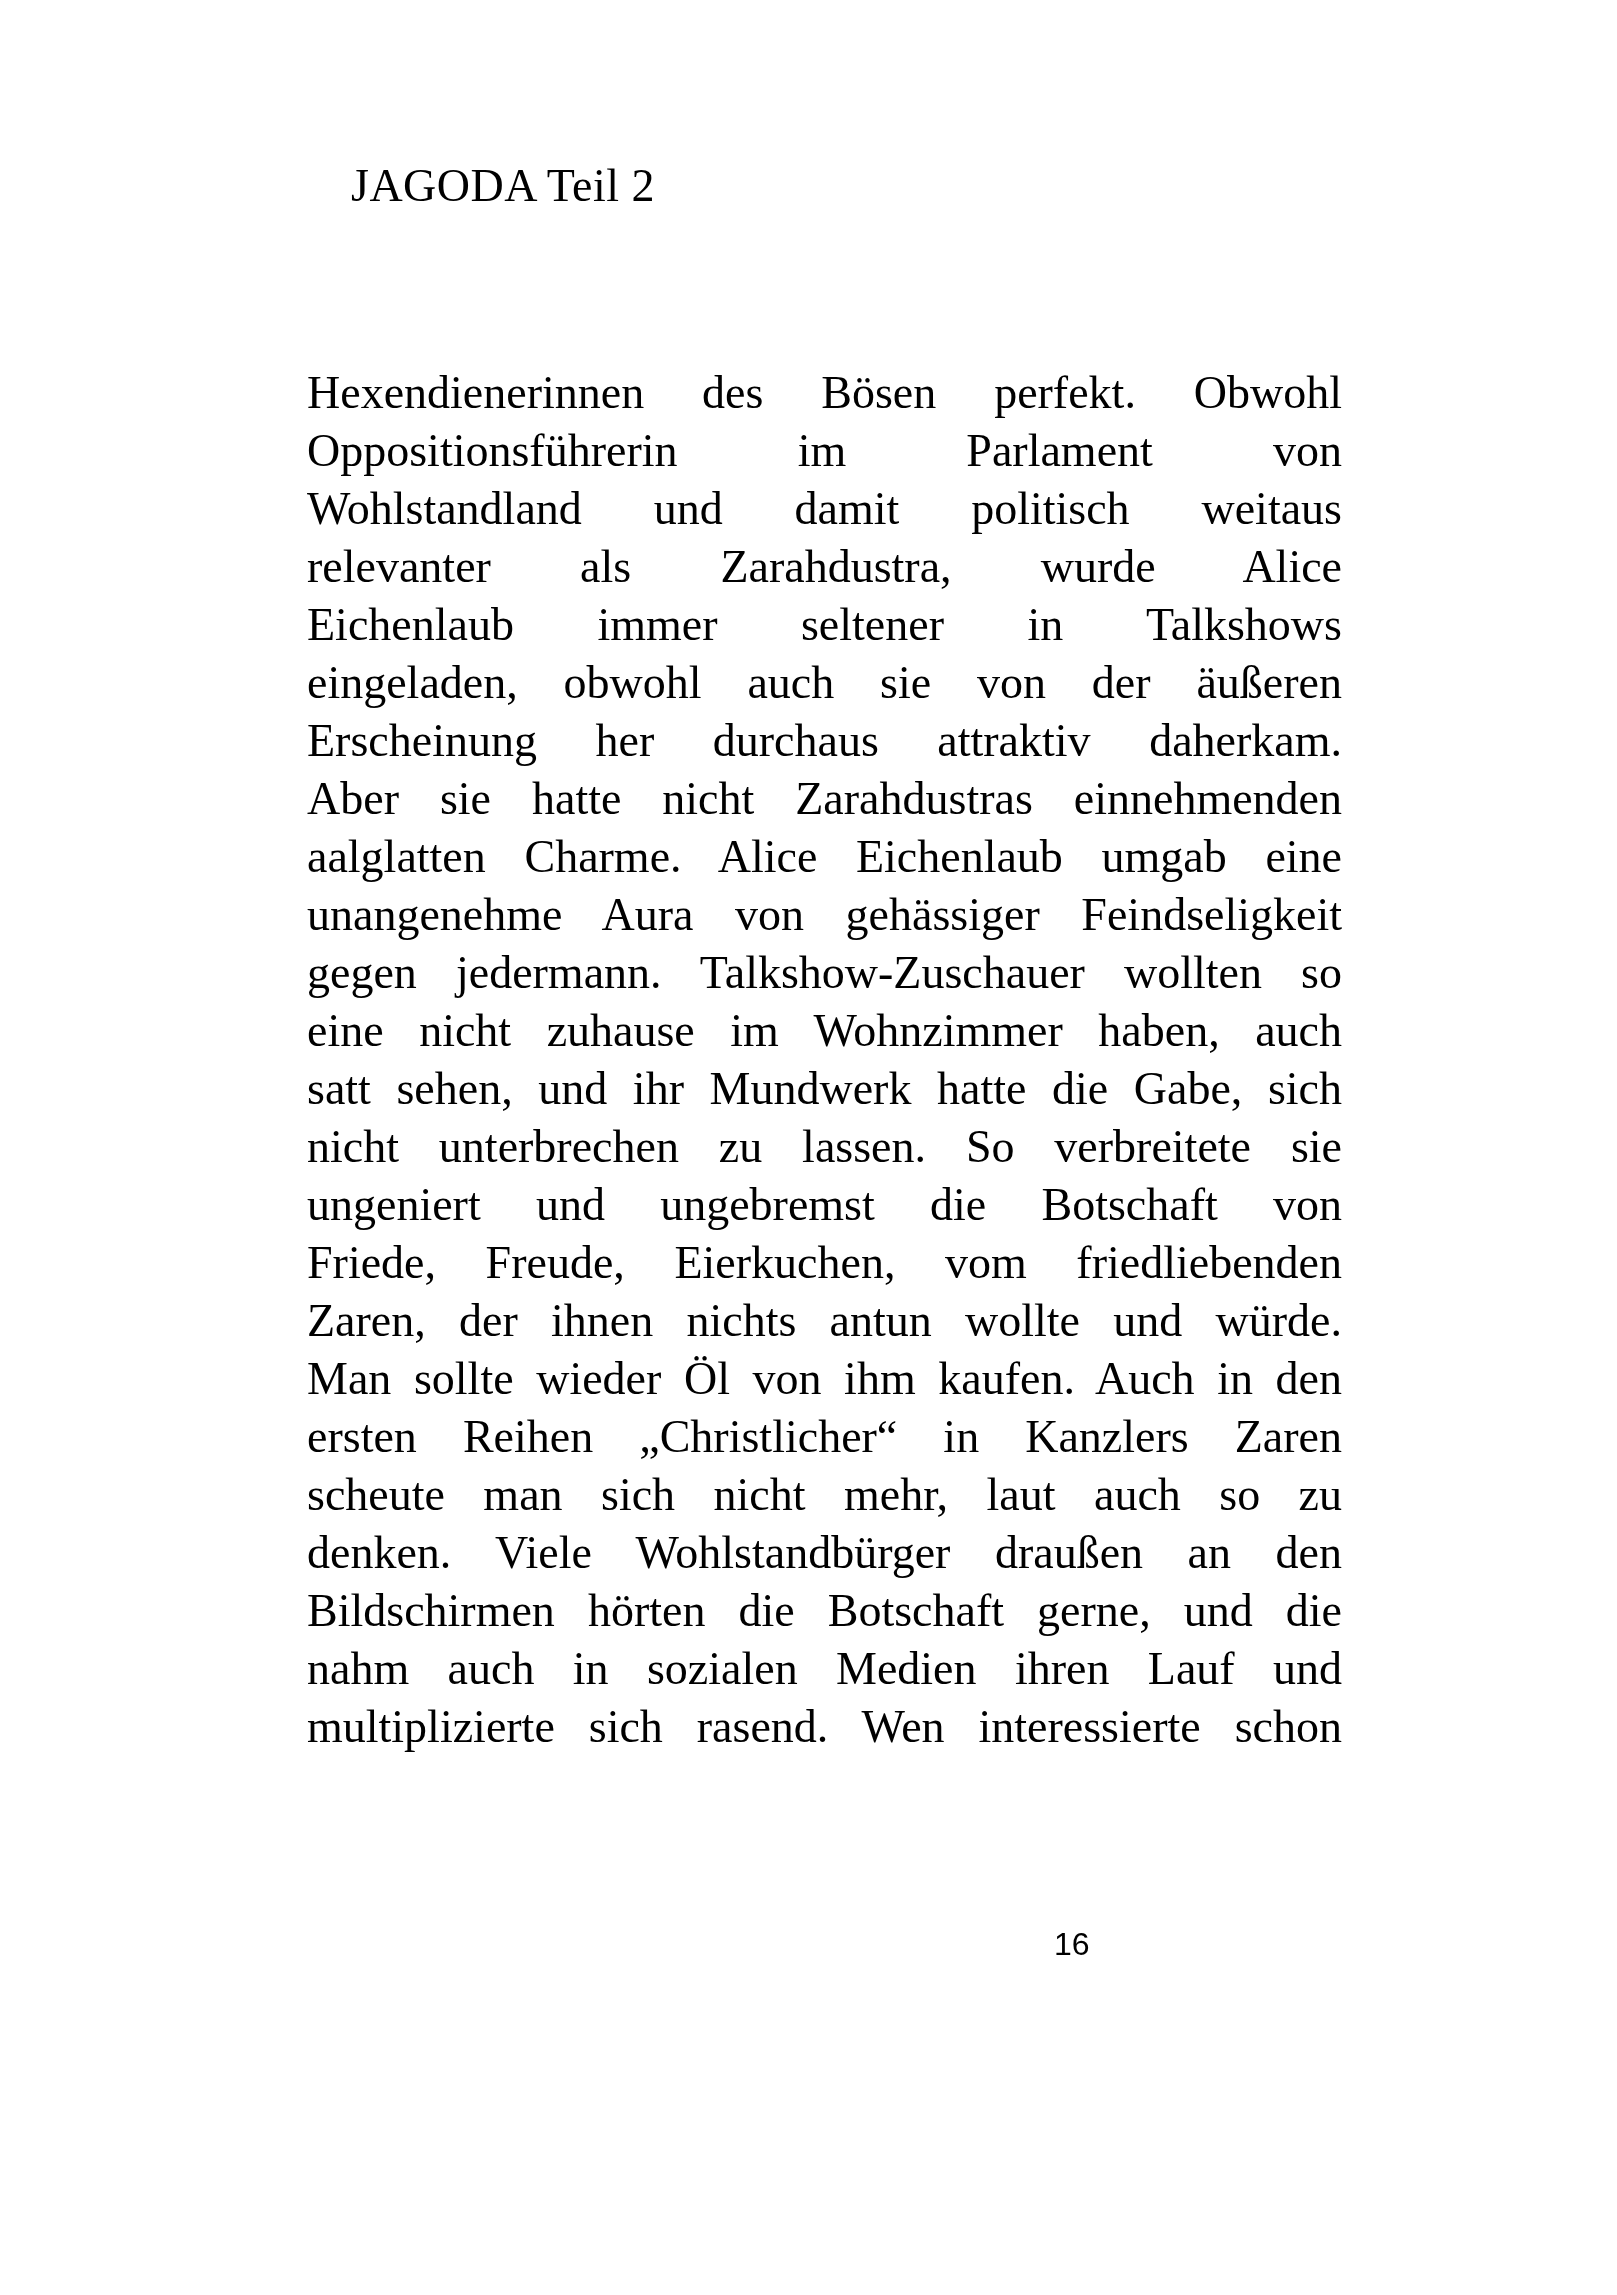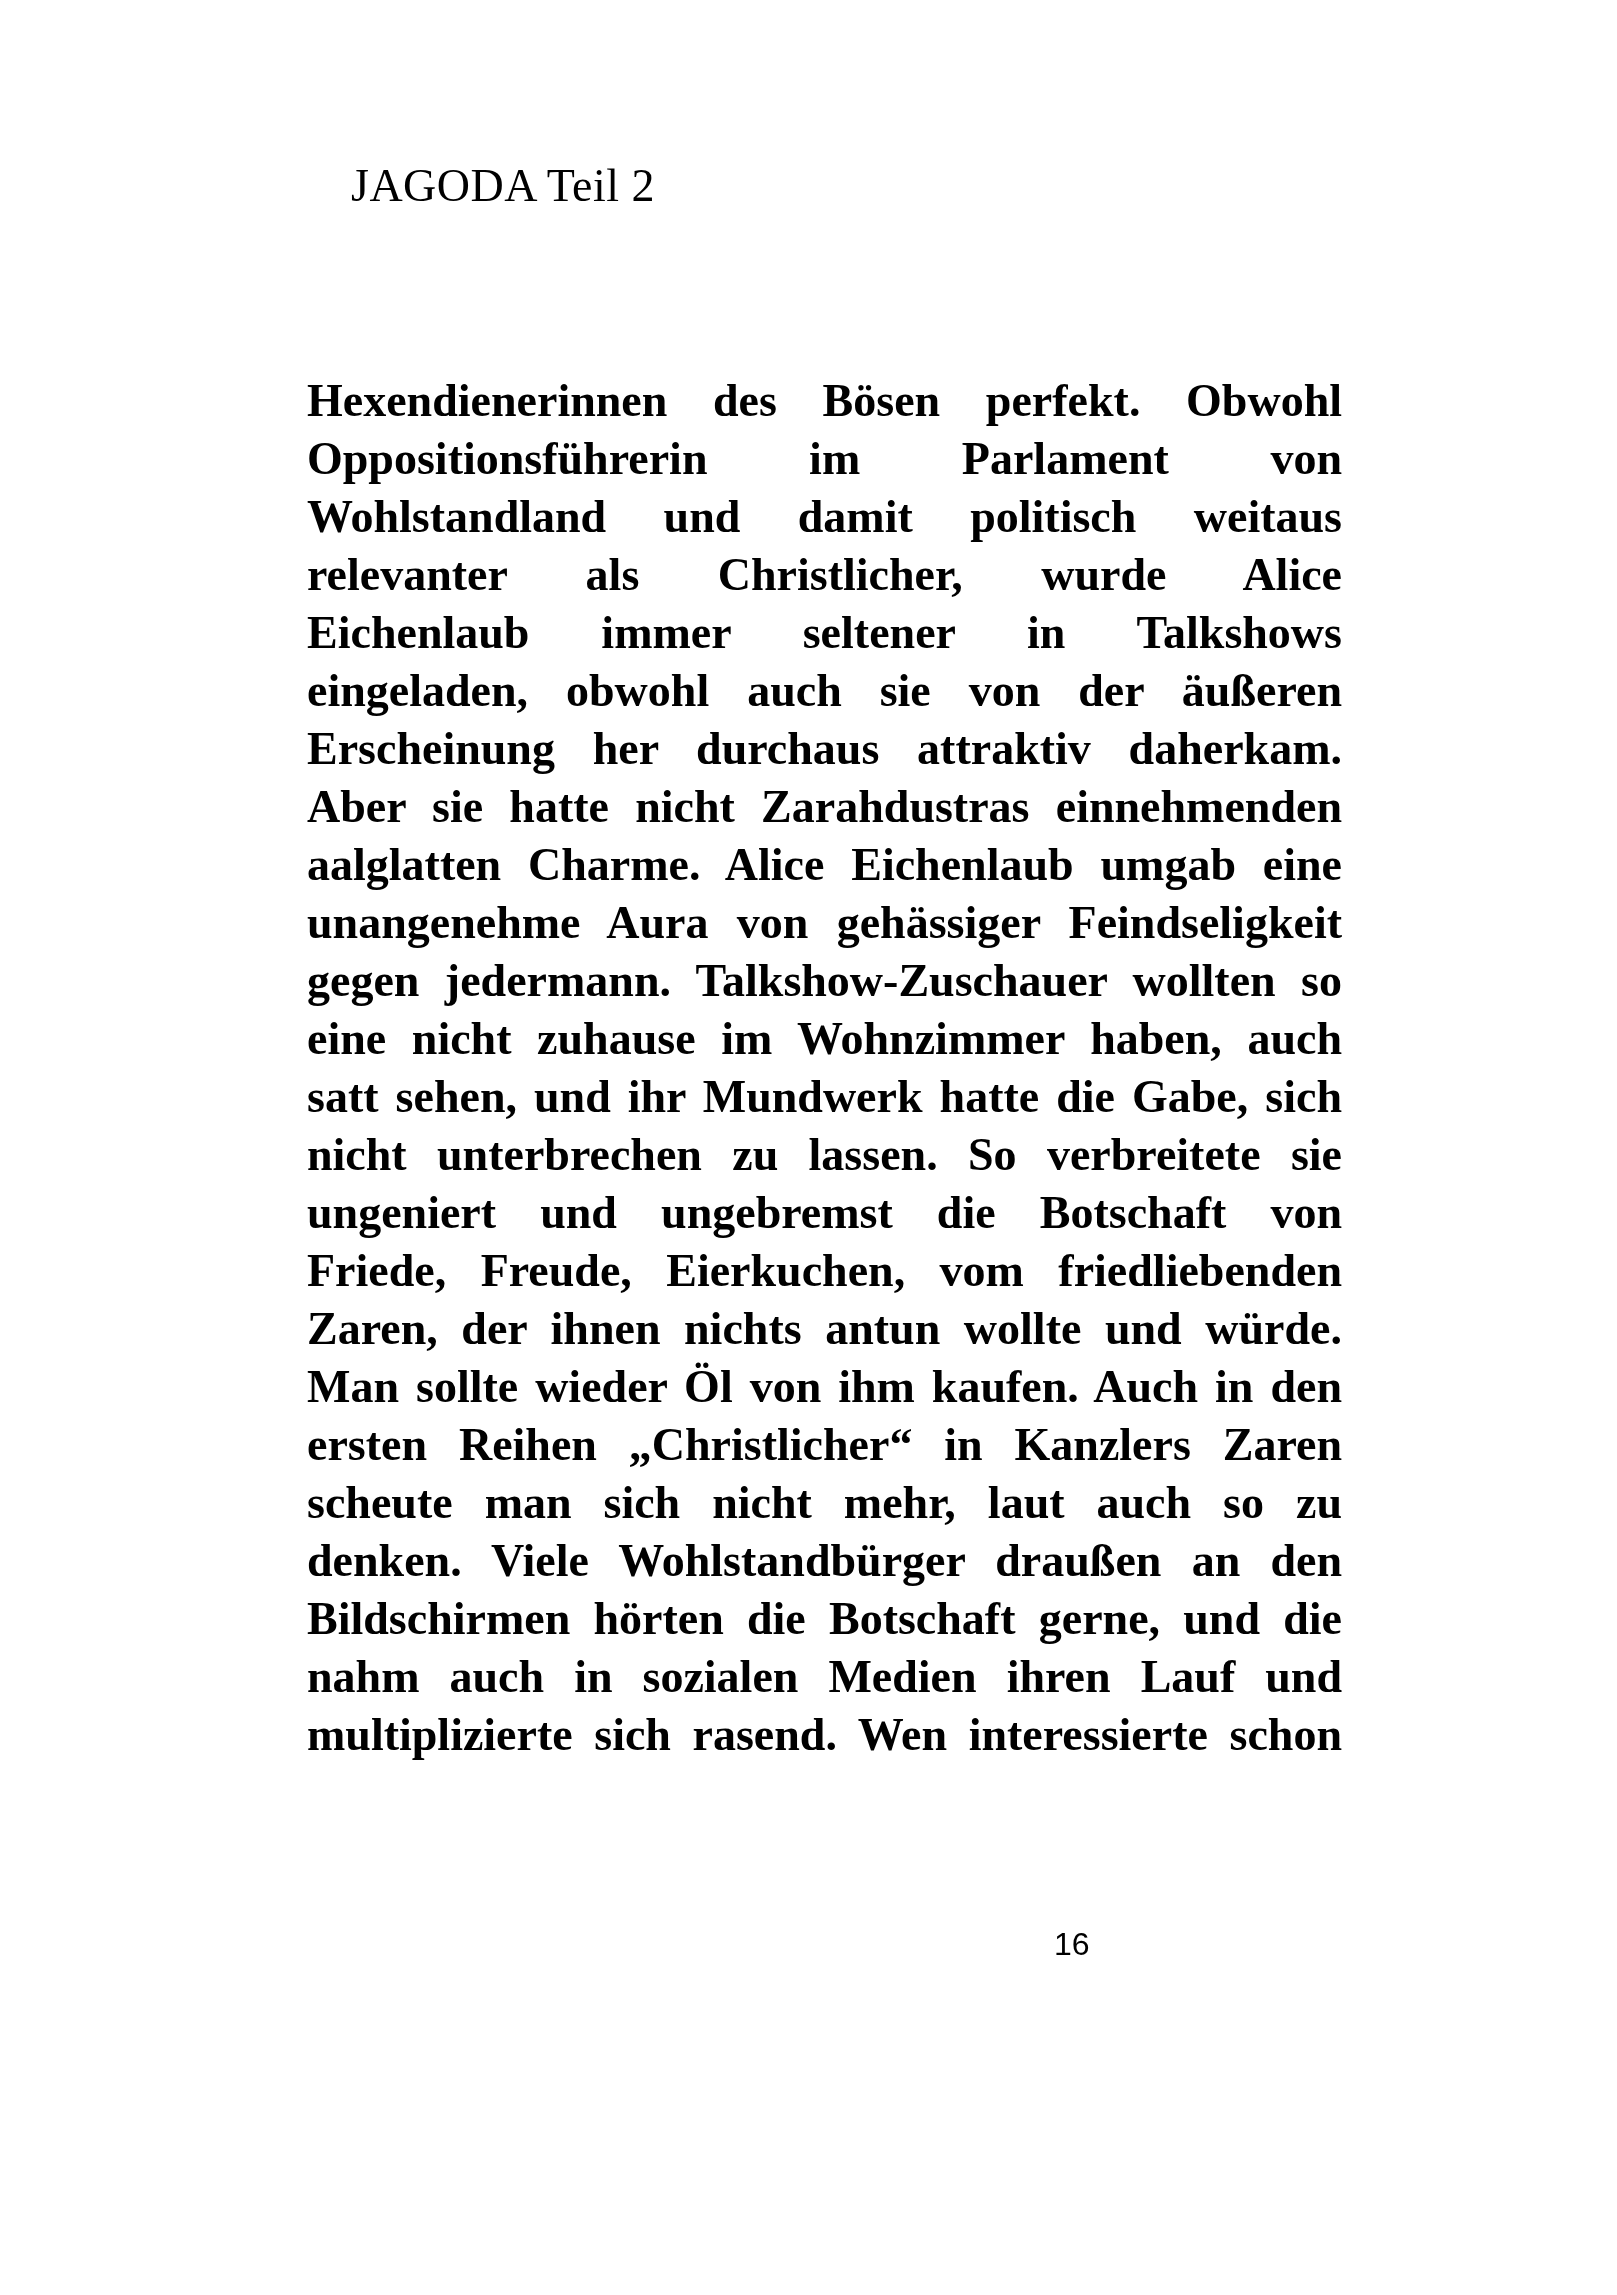--- a/index.html
+++ b/index.html
@@ -22,23 +22,22 @@
     left: 351px;
     top: 163px;
     font-size: 46px;
     line-height: 1;
     white-space: nowrap;
     letter-spacing: 0.5px;
   }
   .text-block {
     position: absolute;
     left: 307px;
-    top: 372px;
+    top: 364px;
     width: 1035px;
-    font-weight: bold;
   }
   .text-line {
     font-size: 46px;
     height: 58px;
     line-height: 58px;
     text-align: justify;
     text-align-last: justify;
     white-space: normal;
   }
   .page-number {
@@ -56,21 +55,21 @@
 <div class="page">
 
   <header class="running-head">
     <span>JAGODA Teil 2</span>
   </header>
 
   <main class="text-block" id="text-block">
       <div class="text-line">Hexendienerinnen des Bösen perfekt. Obwohl</div>
       <div class="text-line">Oppositionsführerin im Parlament von</div>
       <div class="text-line">Wohlstandland und damit politisch weitaus</div>
-      <div class="text-line">relevanter als Christlicher, wurde Alice</div>
+      <div class="text-line">relevanter als Zarahdustra, wurde Alice</div>
       <div class="text-line">Eichenlaub immer seltener in Talkshows</div>
       <div class="text-line">eingeladen, obwohl auch sie von der äußeren</div>
       <div class="text-line">Erscheinung her durchaus attraktiv daherkam.</div>
       <div class="text-line">Aber sie hatte nicht Zarahdustras einnehmenden</div>
       <div class="text-line">aalglatten Charme. Alice Eichenlaub umgab eine</div>
       <div class="text-line">unangenehme Aura von gehässiger Feindseligkeit</div>
       <div class="text-line">gegen jedermann. Talkshow-Zuschauer wollten so</div>
       <div class="text-line">eine nicht zuhause im Wohnzimmer haben, auch</div>
       <div class="text-line">satt sehen, und ihr Mundwerk hatte die Gabe, sich</div>
       <div class="text-line">nicht unterbrechen zu lassen. So verbreitete sie</div>

